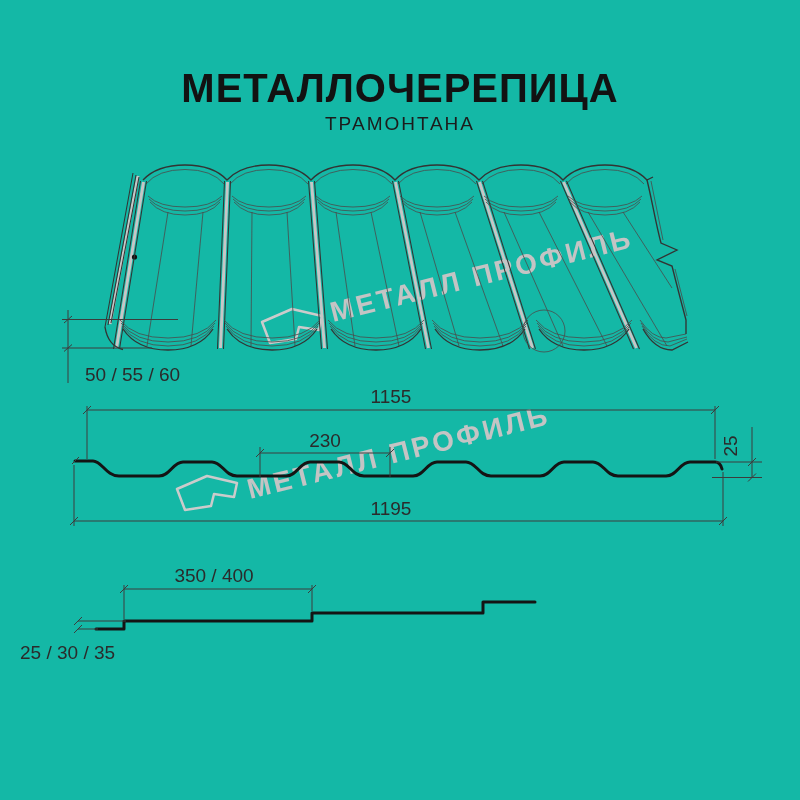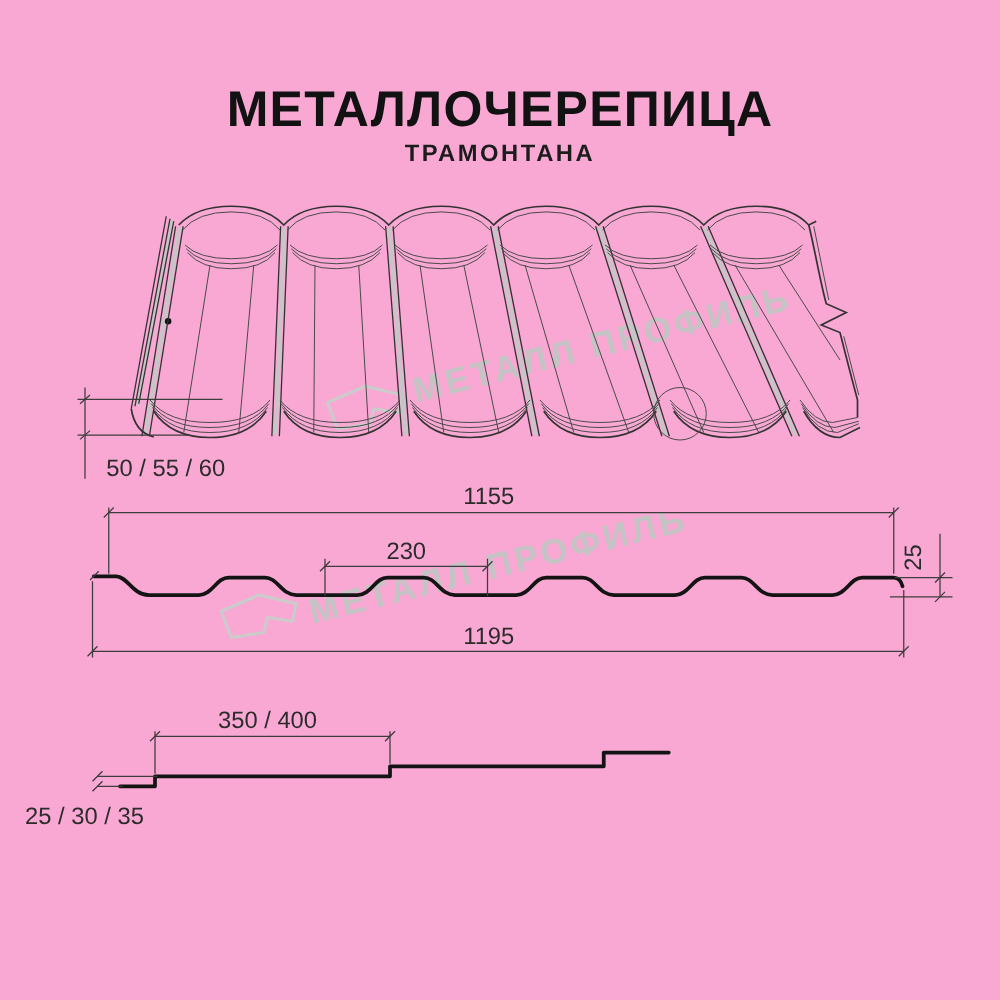--- a/index.html
+++ b/index.html
@@ -1,21 +1,21 @@
 <!DOCTYPE html>
 <html><head>
 <meta charset="utf-8">
 <style>
   html,body{margin:0;padding:0;background:#ffffff;}
-  #page{position:relative;width:800px;height:800px;background:#f9a8d4;overflow:hidden;
+  #page{position:relative;width:800px;height:800px;background:#14b8a6;overflow:hidden;
         font-family:"Liberation Sans",sans-serif;}
   .title{position:absolute;top:66px;left:0;width:800px;text-align:center;
          font-size:40px;font-weight:800;letter-spacing:1px;color:#121212;}
   .subtitle{position:absolute;top:113px;left:0;width:800px;text-align:center;
-            font-size:19px;font-weight:700;letter-spacing:2px;color:#1c1c1c;}
+            font-size:19px;font-weight:400;letter-spacing:2px;color:#1c1c1c;}
   svg{position:absolute;top:0;left:0;}
   .thin{stroke:#3c3c3c;stroke-width:1;fill:none;}
   .hair{stroke:#4a4a4a;stroke-width:0.8;fill:none;}
   .wire{stroke:#333;stroke-width:1.05;fill:none;}
   .wire2{stroke:#333;stroke-width:1.35;fill:none;}
   .grayband{stroke:#c6c6c6;stroke-width:3;fill:none;}
   .fat{stroke:#141414;stroke-width:3;fill:none;stroke-linejoin:round;stroke-linecap:round;}
   .dimtxt{font-size:19px;fill:#2b2b2b;}
   .wmtxt{font-size:28px;font-weight:700;letter-spacing:3px;fill:#c4c4c4;}
   .wmlogo{stroke:#cbcbcb;stroke-width:2.5;fill:none;stroke-linejoin:round;}

